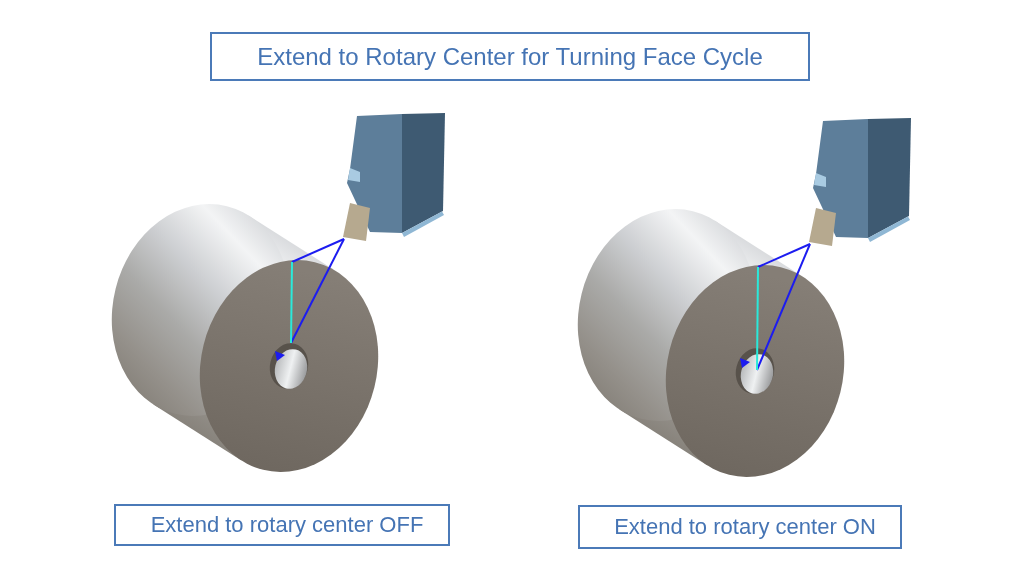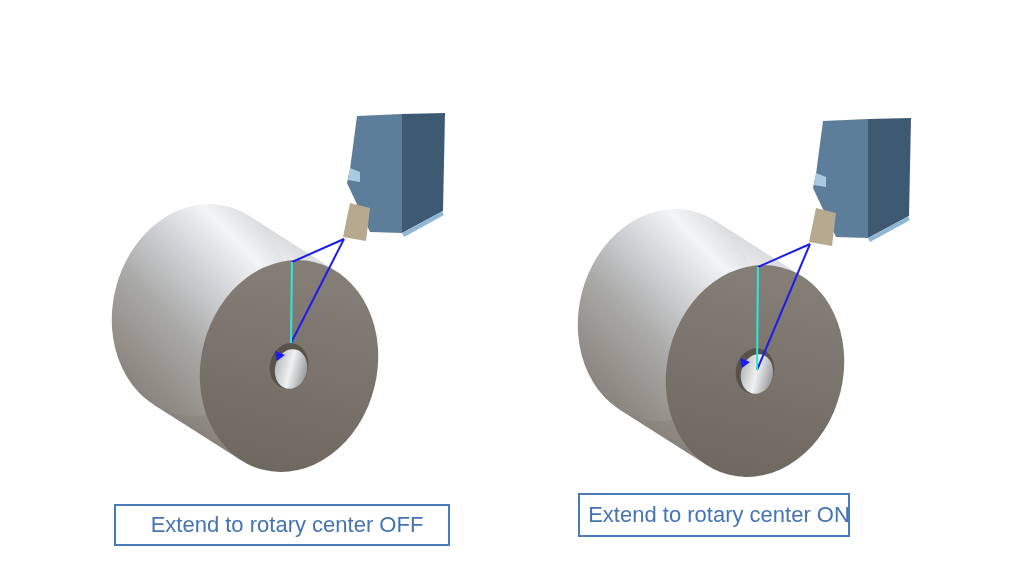--- a/index.html
+++ b/index.html
@@ -28,21 +28,21 @@
     border: 2px solid #4b7ab8;
     box-sizing: border-box;
     display: flex; align-items: center; justify-content: center;
     color: #4574b4;
     font-size: 22px;
     font-weight: 500;
     white-space: nowrap;
     padding-left: 10px;
   }
   .caption-off { left: 114px; top: 504px; width: 336px; height: 42px; }
-  .caption-on  { left: 578px; top: 493px; width: 272px; height: 44px; }
+  .caption-on  { left: 578px; top: 505px; width: 324px; height: 44px; }
   .panel { position: absolute; width: 470px; height: 420px; }
   .panel-off { left: 85px;  top: 90px; }
   .panel-on  { left: 551px; top: 95px; }
   svg { display: block; }
   .defs-holder { position: absolute; width: 0; height: 0; }
 </style>
 </head>
 <body>
 
 <div class="stage">
@@ -63,20 +63,23 @@
         <stop offset="1" stop-color="#6f6860"></stop>
       </linearGradient>
       <linearGradient id="holeGrad" gradientUnits="userSpaceOnUse" x1="190" y1="276" x2="224" y2="276">
         <stop offset="0" stop-color="#b9bbbd"></stop>
         <stop offset="0.45" stop-color="#eff1f2"></stop>
         <stop offset="1" stop-color="#8f9092"></stop>
       </linearGradient>
     </defs>
   </svg>
 
+  <div class="title-box">
+    <span>Extend to Rotary Center for Turning Face Cycle</span>
+  </div>
 
   <div class="panel panel-off">
     <svg viewBox="0 0 470 420" width="470" height="420">
 
       <polygon points="163.6,125.5 251.6,181.5 156.4,370.5 68.4,314.5" fill="url(#bodyGrad)"></polygon>
       <ellipse cx="116" cy="220" rx="88" ry="107" transform="rotate(14 116 220)" fill="url(#bodyGrad)"></ellipse>
       <ellipse cx="204" cy="276" rx="88" ry="107" transform="rotate(14 204 276)" fill="url(#faceGrad)"></ellipse>
 
       <ellipse cx="204" cy="276" rx="19" ry="23" transform="rotate(14 204 276)" fill="#58524b"></ellipse>
       <ellipse cx="206" cy="279" rx="16" ry="20" transform="rotate(14 206 279)" fill="url(#holeGrad)"></ellipse>

